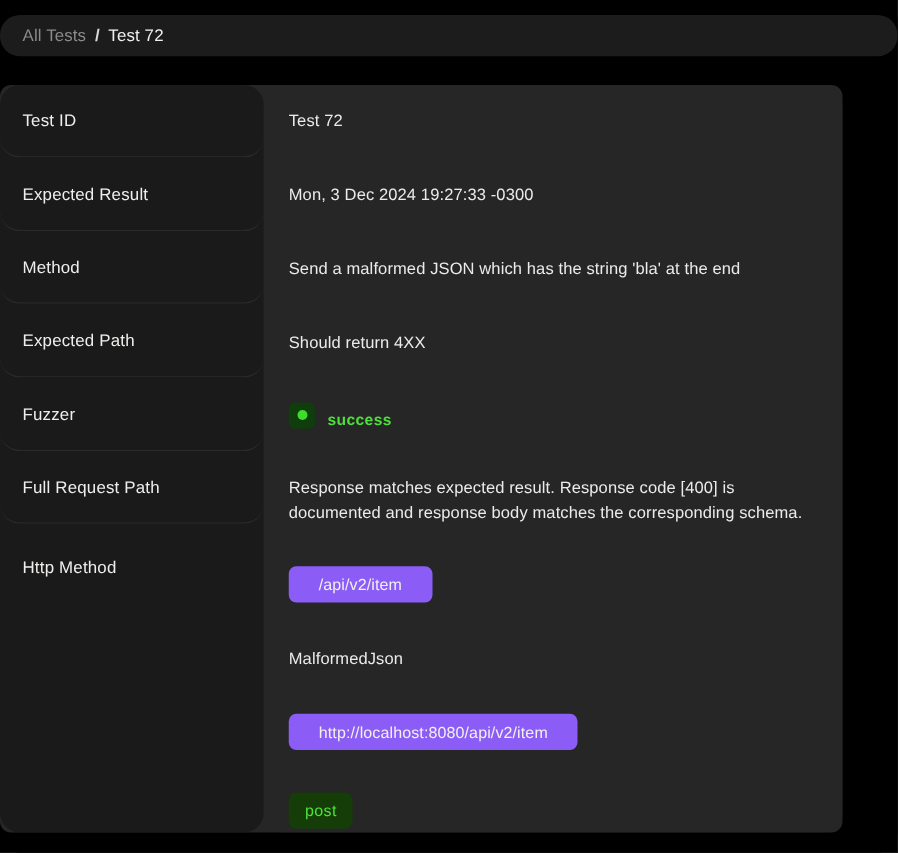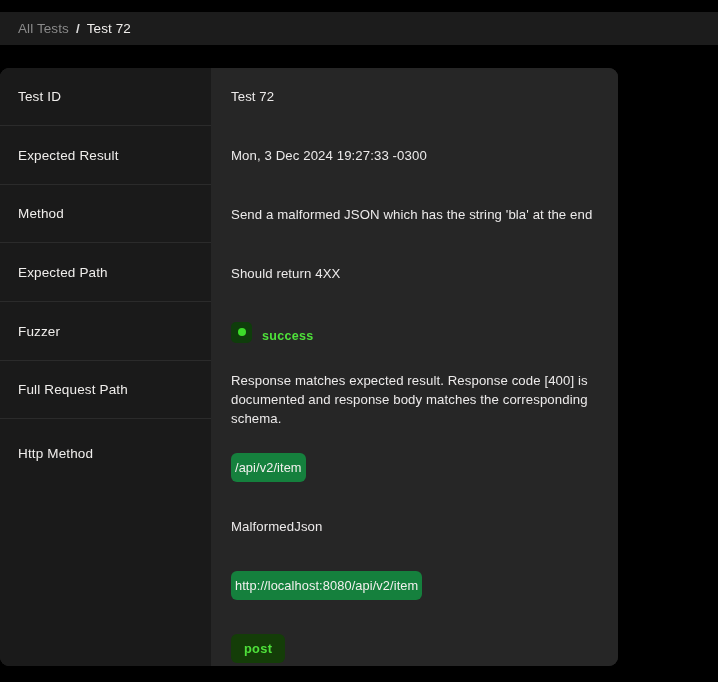--- a/index.html
+++ b/index.html
@@ -1,15 +1,15 @@
 <!DOCTYPE html>
 <html><head>
 <meta charset="utf-8">
 <style>
-  * { box-sizing: border-box; margin: 0; padding: 0; }
+  * { box-sizing: border-box; margin: 0; padding: 0; border-radius: 16px; }
 
   html, body {
     width: 718px;
     height: 682px;
     background: #000000;
     font-family: "Liberation Sans", sans-serif;
     overflow: hidden;
   }
 
   
@@ -41,21 +41,21 @@
     color: #f0eeec;
     font-size: 13.5px;
     letter-spacing: 0.1px;
   }
 
   
   #detail-panel {
     position: absolute;
     left: 0;
     top: 68px;
-    width: 618px;
+    width: 674px;
     height: 598px;
     background: #262626;
     border-radius: 9px;
     overflow: hidden;
     display: flex;
   }
 
   #label-column {
     width: 211px;
     flex: 0 0 211px;
@@ -120,39 +120,39 @@
     color: #4ee03a;
     font-size: 12.5px;
     font-weight: bold;
     letter-spacing: 0.3px;
   }
 
   
   .path-chip {
     display: inline-flex;
     align-items: center;
-    background: #15803d;
+    background: #8b5cf6;
     color: #f2f0ee;
     border-radius: 6px;
-    padding: 7px 4px;
+    padding: 7px 24px;
     font-size: 12.8px;
     letter-spacing: 0.1px;
   }
 
   
   .method-badge {
     display: inline-flex;
     align-items: center;
     justify-content: center;
     background: #143d08;
     color: #4ee03a;
     border-radius: 6px;
     padding: 7px 13px;
     font-size: 12.8px;
-    font-weight: bold;
+    font-weight: normal;
     letter-spacing: 0.3px;
   }
 </style>
 </head>
 <body>
 
 <div id="breadcrumb-bar">
   <span class="crumb-link">All Tests</span>
   <span class="crumb-sep">/</span>
   <span class="crumb-current">Test 72</span>

